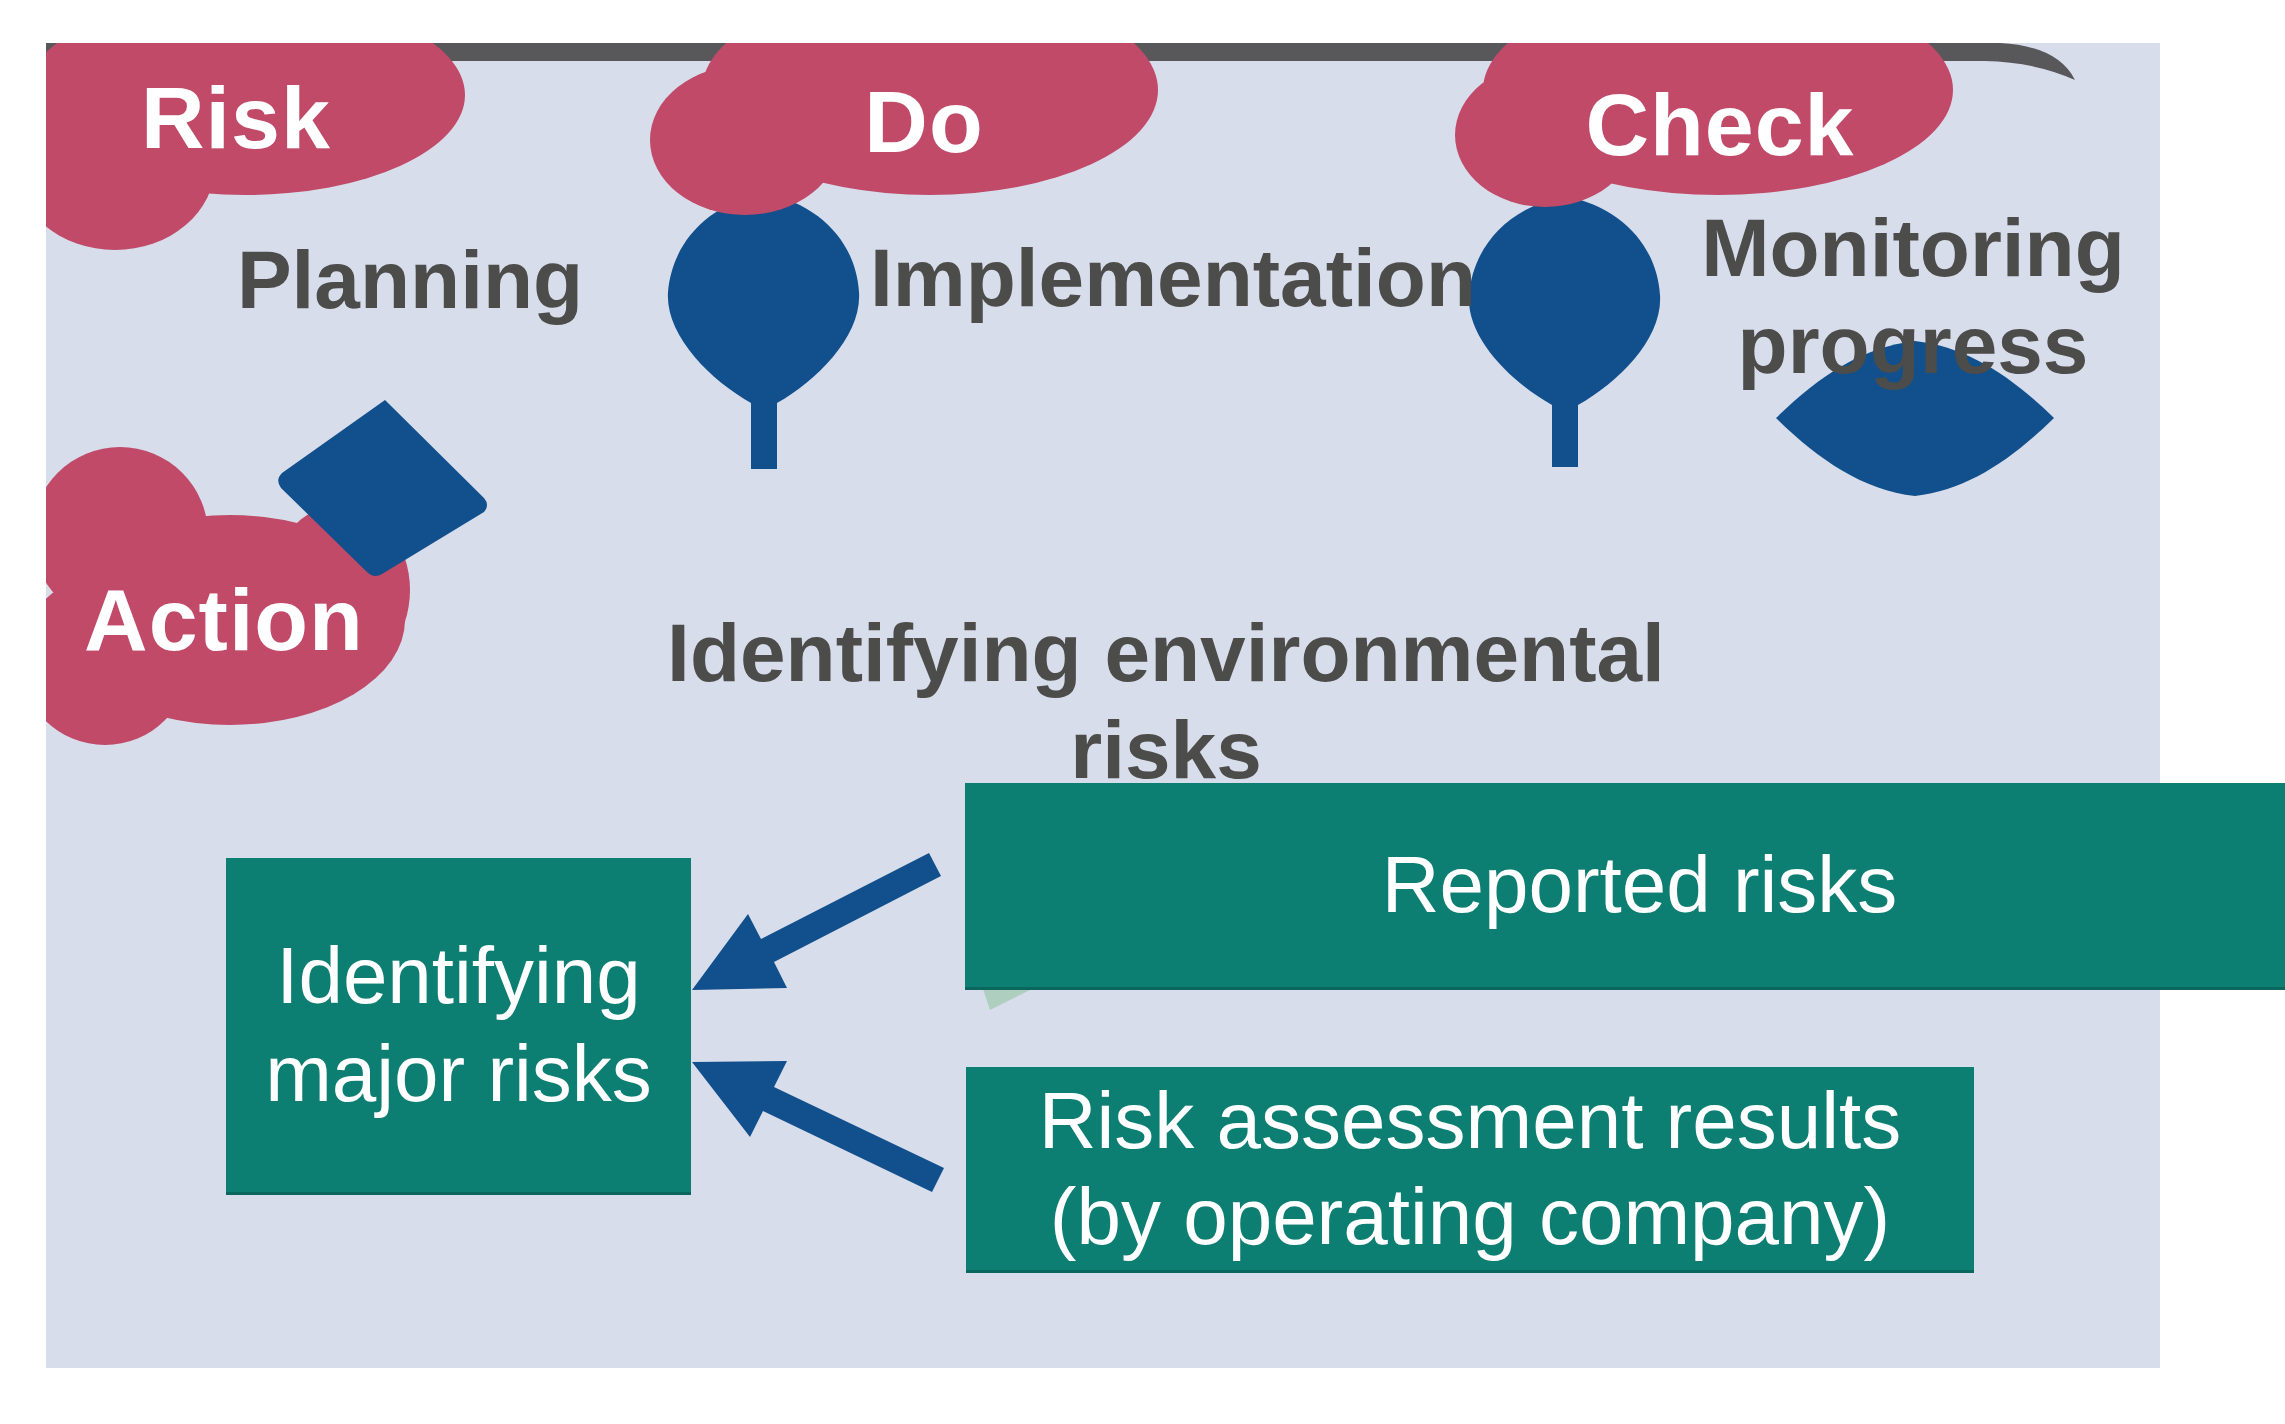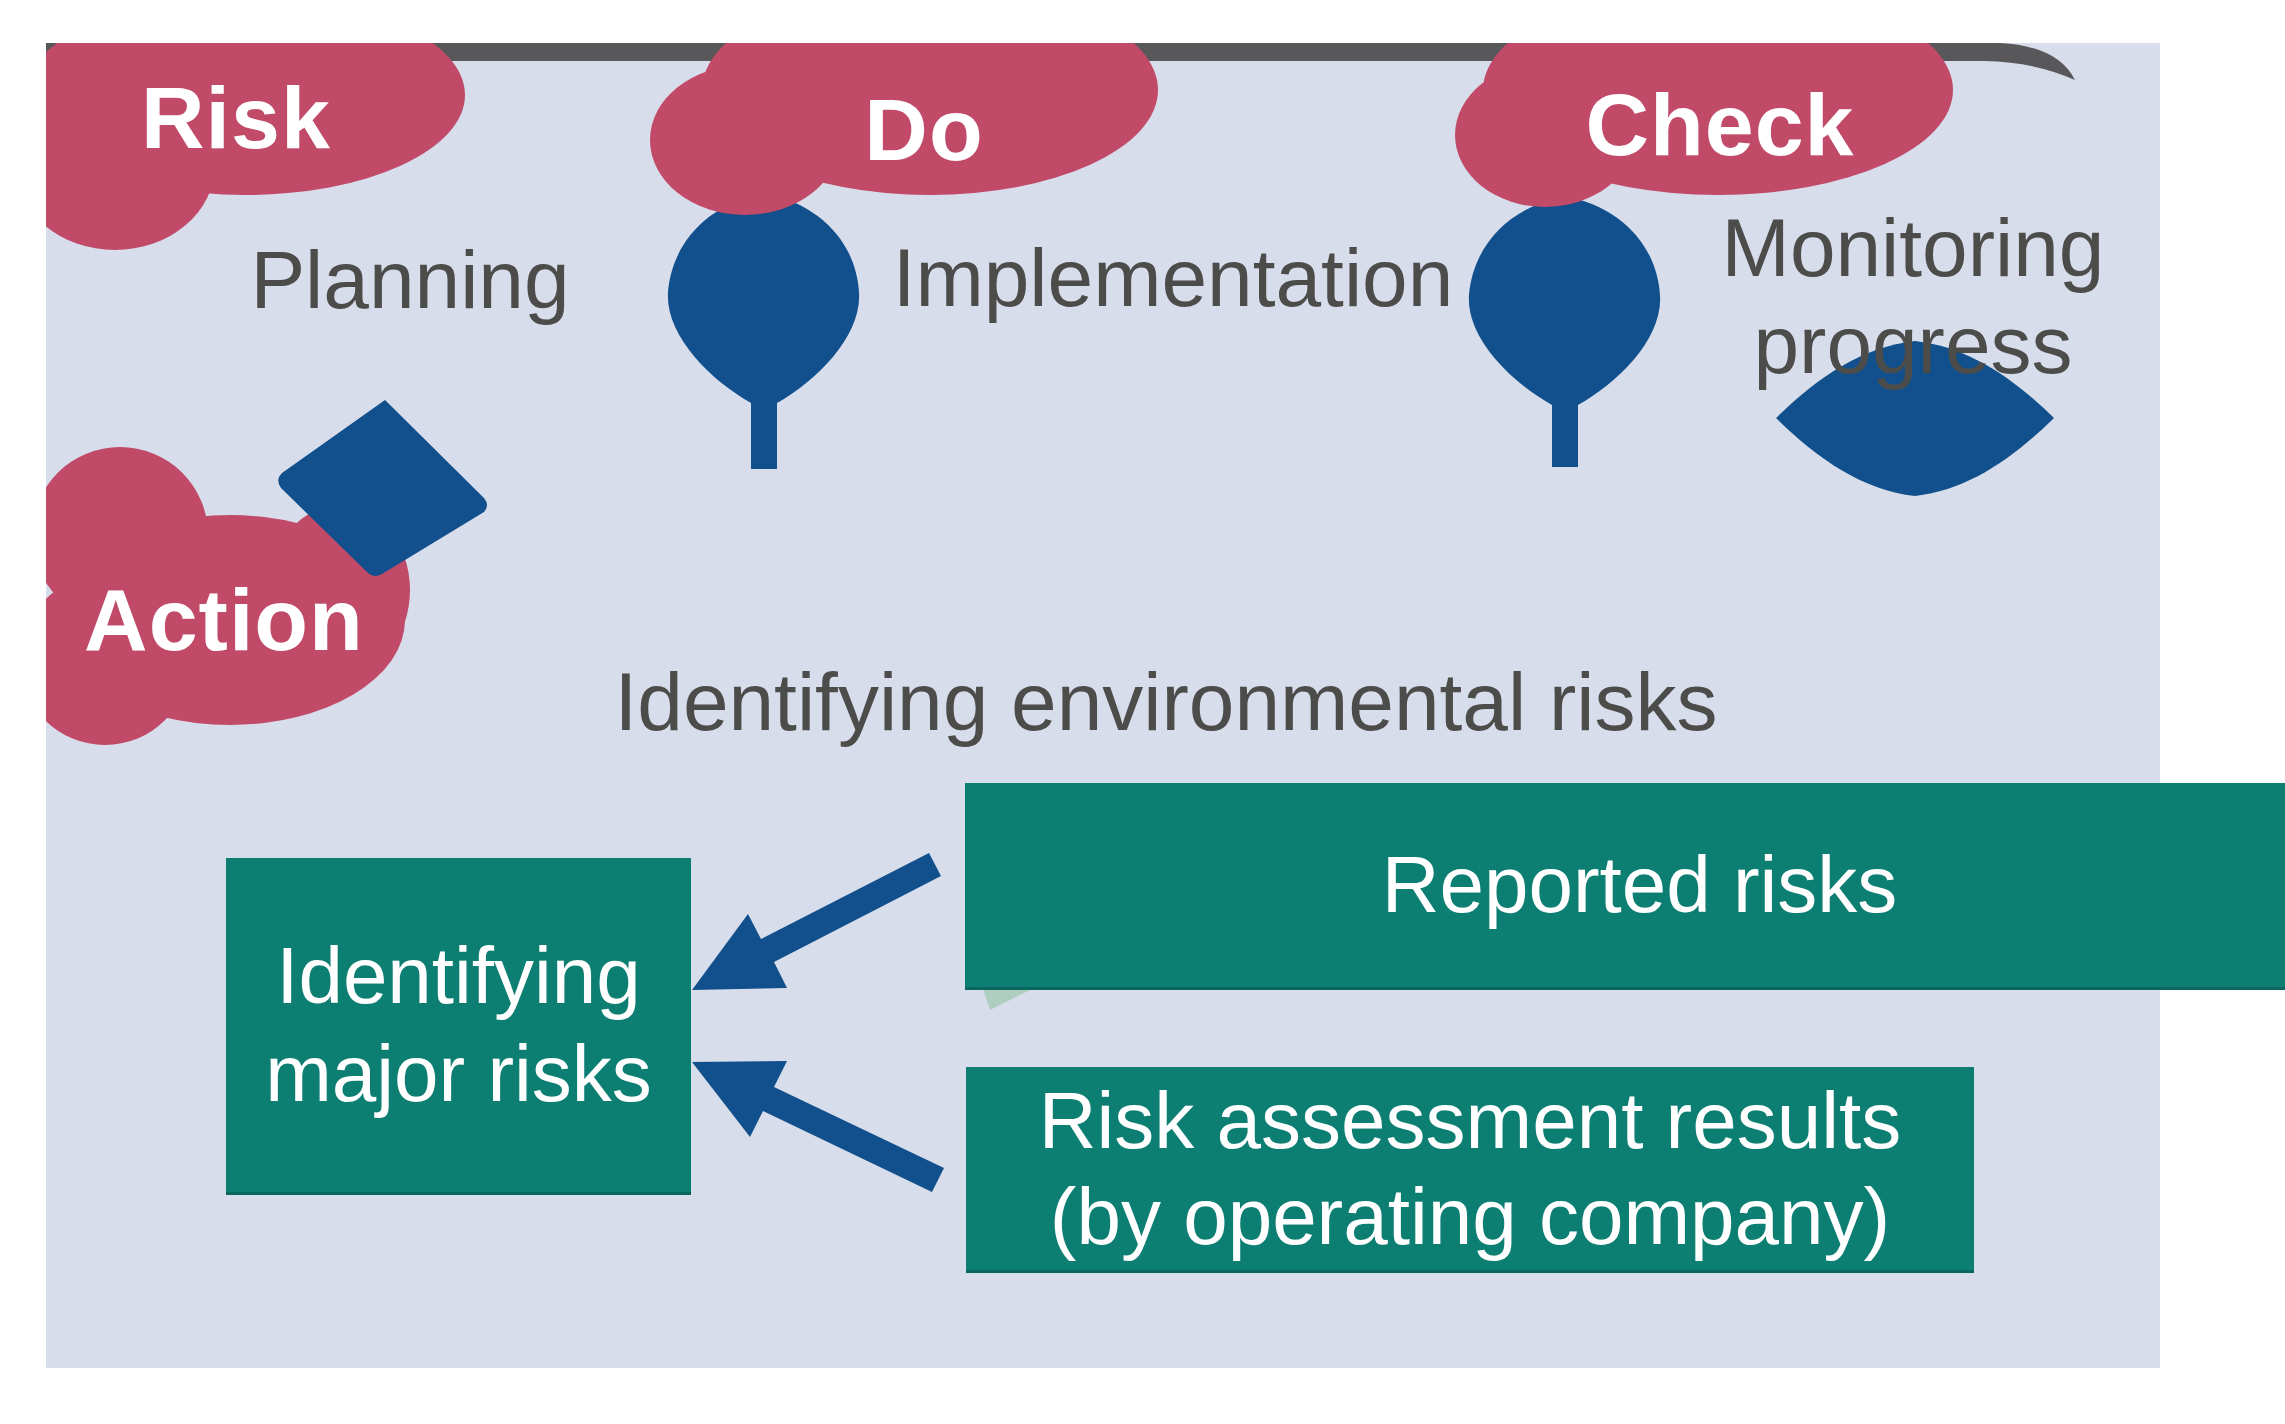--- a/index.html
+++ b/index.html
@@ -25,21 +25,21 @@
     text-align:center;
     line-height:1.18;
   }
   .blob-label{
     font-weight:700;
     font-size:88px;
     color:#ffffff;
     letter-spacing:1px;
   }
   .stage-label{
-    font-weight:400;
+    font-weight:700;
     font-size:82px;
     color:#4c4c4a;
   }
   .teal-box{
     position:absolute;
     background:#0d7e72;
     color:#ffffff;
     display:flex;
     align-items:center;
     justify-content:center;
@@ -108,21 +108,21 @@
 
       <g fill="#11508c">
         <polygon points="929,853 761,939 748,914 692,990 787,988 774,962 941,876"></polygon>
         <polygon points="944,1168 774,1087 787,1061 692,1062 750,1137 763,1111 932,1192"></polygon>
       </g>
 
     </g>
   </svg>
 
   <div class="label blob-label" style="left:236px;top:118px;">Risk</div>
-  <div class="label blob-label" style="left:924px;top:122px;margin-top:8px;">Do</div>
+  <div class="label blob-label" style="left:924px;top:122px;">Do</div>
   <div class="label blob-label" style="left:1720px;top:125px;">Check</div>
   <div class="label blob-label" style="left:224px;top:620px;">Action</div>
 
   <div class="label stage-label" style="left:410px;top:280px;">Planning</div>
   <div class="label stage-label" style="left:1173px;top:278px;">Implementation</div>
   <div class="label stage-label" style="left:1913px;top:297px;">Monitoring
 progress</div>
   <div class="label stage-label" style="left:1166px;top:702px;">Identifying environmental risks</div>
 
   <div class="teal-box box-target">

